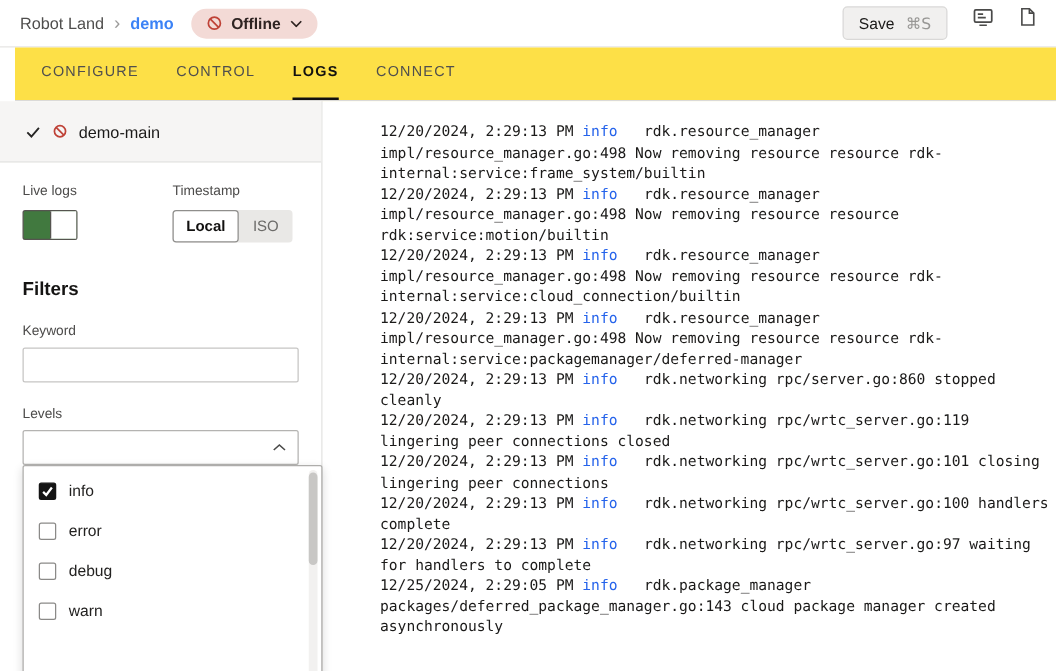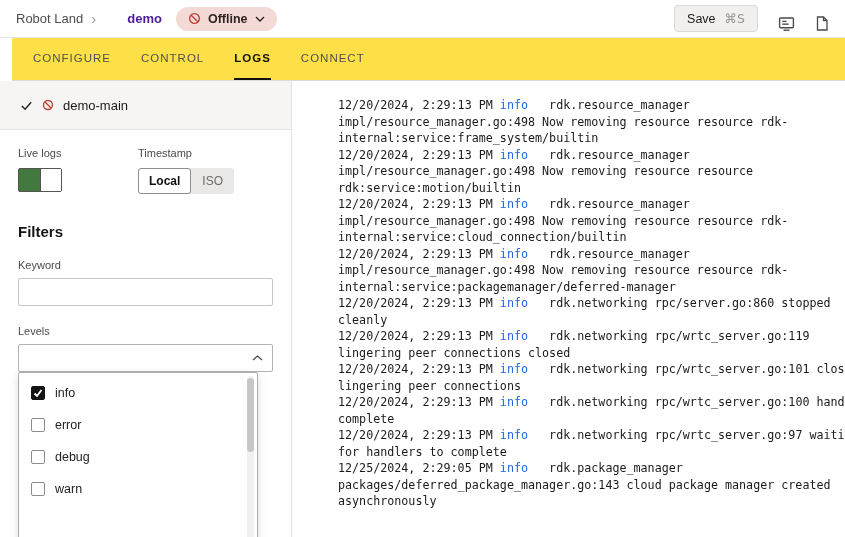--- a/index.html
+++ b/index.html
@@ -5,36 +5,36 @@
   * { margin:0; padding:0; box-sizing:border-box; }
   html,body { background:#fff; }
   body { font-family:"Liberation Sans",sans-serif; }
   .app { width:845px; height:537px; overflow:hidden; position:relative; background:#fff; color:#1b1a19; }
 
   
   .topbar { height:38px; display:flex; align-items:center; padding:0 16px; border-bottom:1px solid #e6e5e4; background:#fff; }
   .breadcrumb { display:flex; align-items:center; gap:8px; font-size:13px;text-align:right; }
   .crumb-org { color:#4f4e4d; cursor:pointer; }
   .crumb-sep { color:#9b9a99; font-size:15px; line-height:1; }
-  .crumb-machine { color:#4c1d95; font-weight:700;margin-left:23px; }
+  .crumb-machine { color:#3b82f6; font-weight:700; }
   .status-badge { display:inline-flex; align-items:center; gap:7px; margin-left:14px; background:#f3dad6; border:none; border-radius:16px; padding:5px 12px; font-family:inherit; font-size:12.5px; font-weight:600; color:#2f2422; cursor:pointer; }
   .badge-icon,.badge-chevron,.chev,.icon-wrap { display:inline-flex; align-items:center; }
-  .topbar-right { margin-left:auto; display:flex; align-items:flex-end; gap:20px; }
+  .topbar-right { margin-left:auto; display:flex; align-items:flex-start; gap:20px; }
   .save-btn { display:inline-flex; align-items:center; gap:9px; background:#f1f0ef; border:1px solid #d9d8d7; border-radius:4px; padding:5px 12px; font-family:inherit; font-size:12.5px; color:#1b1a19; cursor:pointer; }
   .save-shortcut { color:#989795; font-family:"DejaVu Sans",sans-serif; }
   .icon-btn { background:none; border:none; padding:0; display:flex; cursor:pointer; }
 
   
   .tabbar { height:43px; background:#fde047; display:flex; padding:0 21px; gap:30px; border-bottom:1px solid #dbdad8;margin-left:12px; }
   .tab { display:flex; align-items:center; font-size:11.5px; letter-spacing:1px; font-weight:500; color:#504f4e; border-bottom:2px solid transparent; cursor:pointer; }
   .tab.active { color:#121110; font-weight:700; border-bottom-color:#121110; }
 
   
   .main { display:flex; height:456px; }
-  .sidebar { width:292px; flex:none; border-right:1px solid #e4e3e2; position:relative; background:#fff; }
+  .sidebar { width:258px; flex:none; border-right:1px solid #e4e3e2; position:relative; background:#fff; }
   .part-row { height:49px; background:#f6f5f4; border-bottom:1px solid #e4e3e2; display:flex; align-items:center; gap:9px; padding:0 20px; font-size:13px; color:#1b1a19; cursor:pointer; }
   .controls { display:flex; padding:17px 18px 0; }
   .control-col:first-child { width:120px; }
   .control-label { font-size:11px; color:#4c4b4a; margin-bottom:9px; }
   .toggle { width:44px; height:24px; border:1px solid #55544f; background:#41793f; position:relative; border-radius:2px; cursor:pointer; }
   .toggle .knob { position:absolute; top:0; right:0; bottom:0; width:21px; background:#fff; border-left:1px solid #55544f; }
   .segmented { display:inline-flex; background:#e9e8e6; border-radius:3px; }
   .seg-btn { border:none; background:transparent; font-family:inherit; font-size:12px; color:#6c6b69; padding:6px 11px; cursor:pointer; border-radius:3px;text-align:center; }
   .seg-btn.selected { background:#fff; border:1px solid #8f8e8c; color:#121110; font-weight:700; padding:5px 10px; }
   .filters-title { font-size:15px; font-weight:700; color:#151413; margin:29px 18px 0; }

